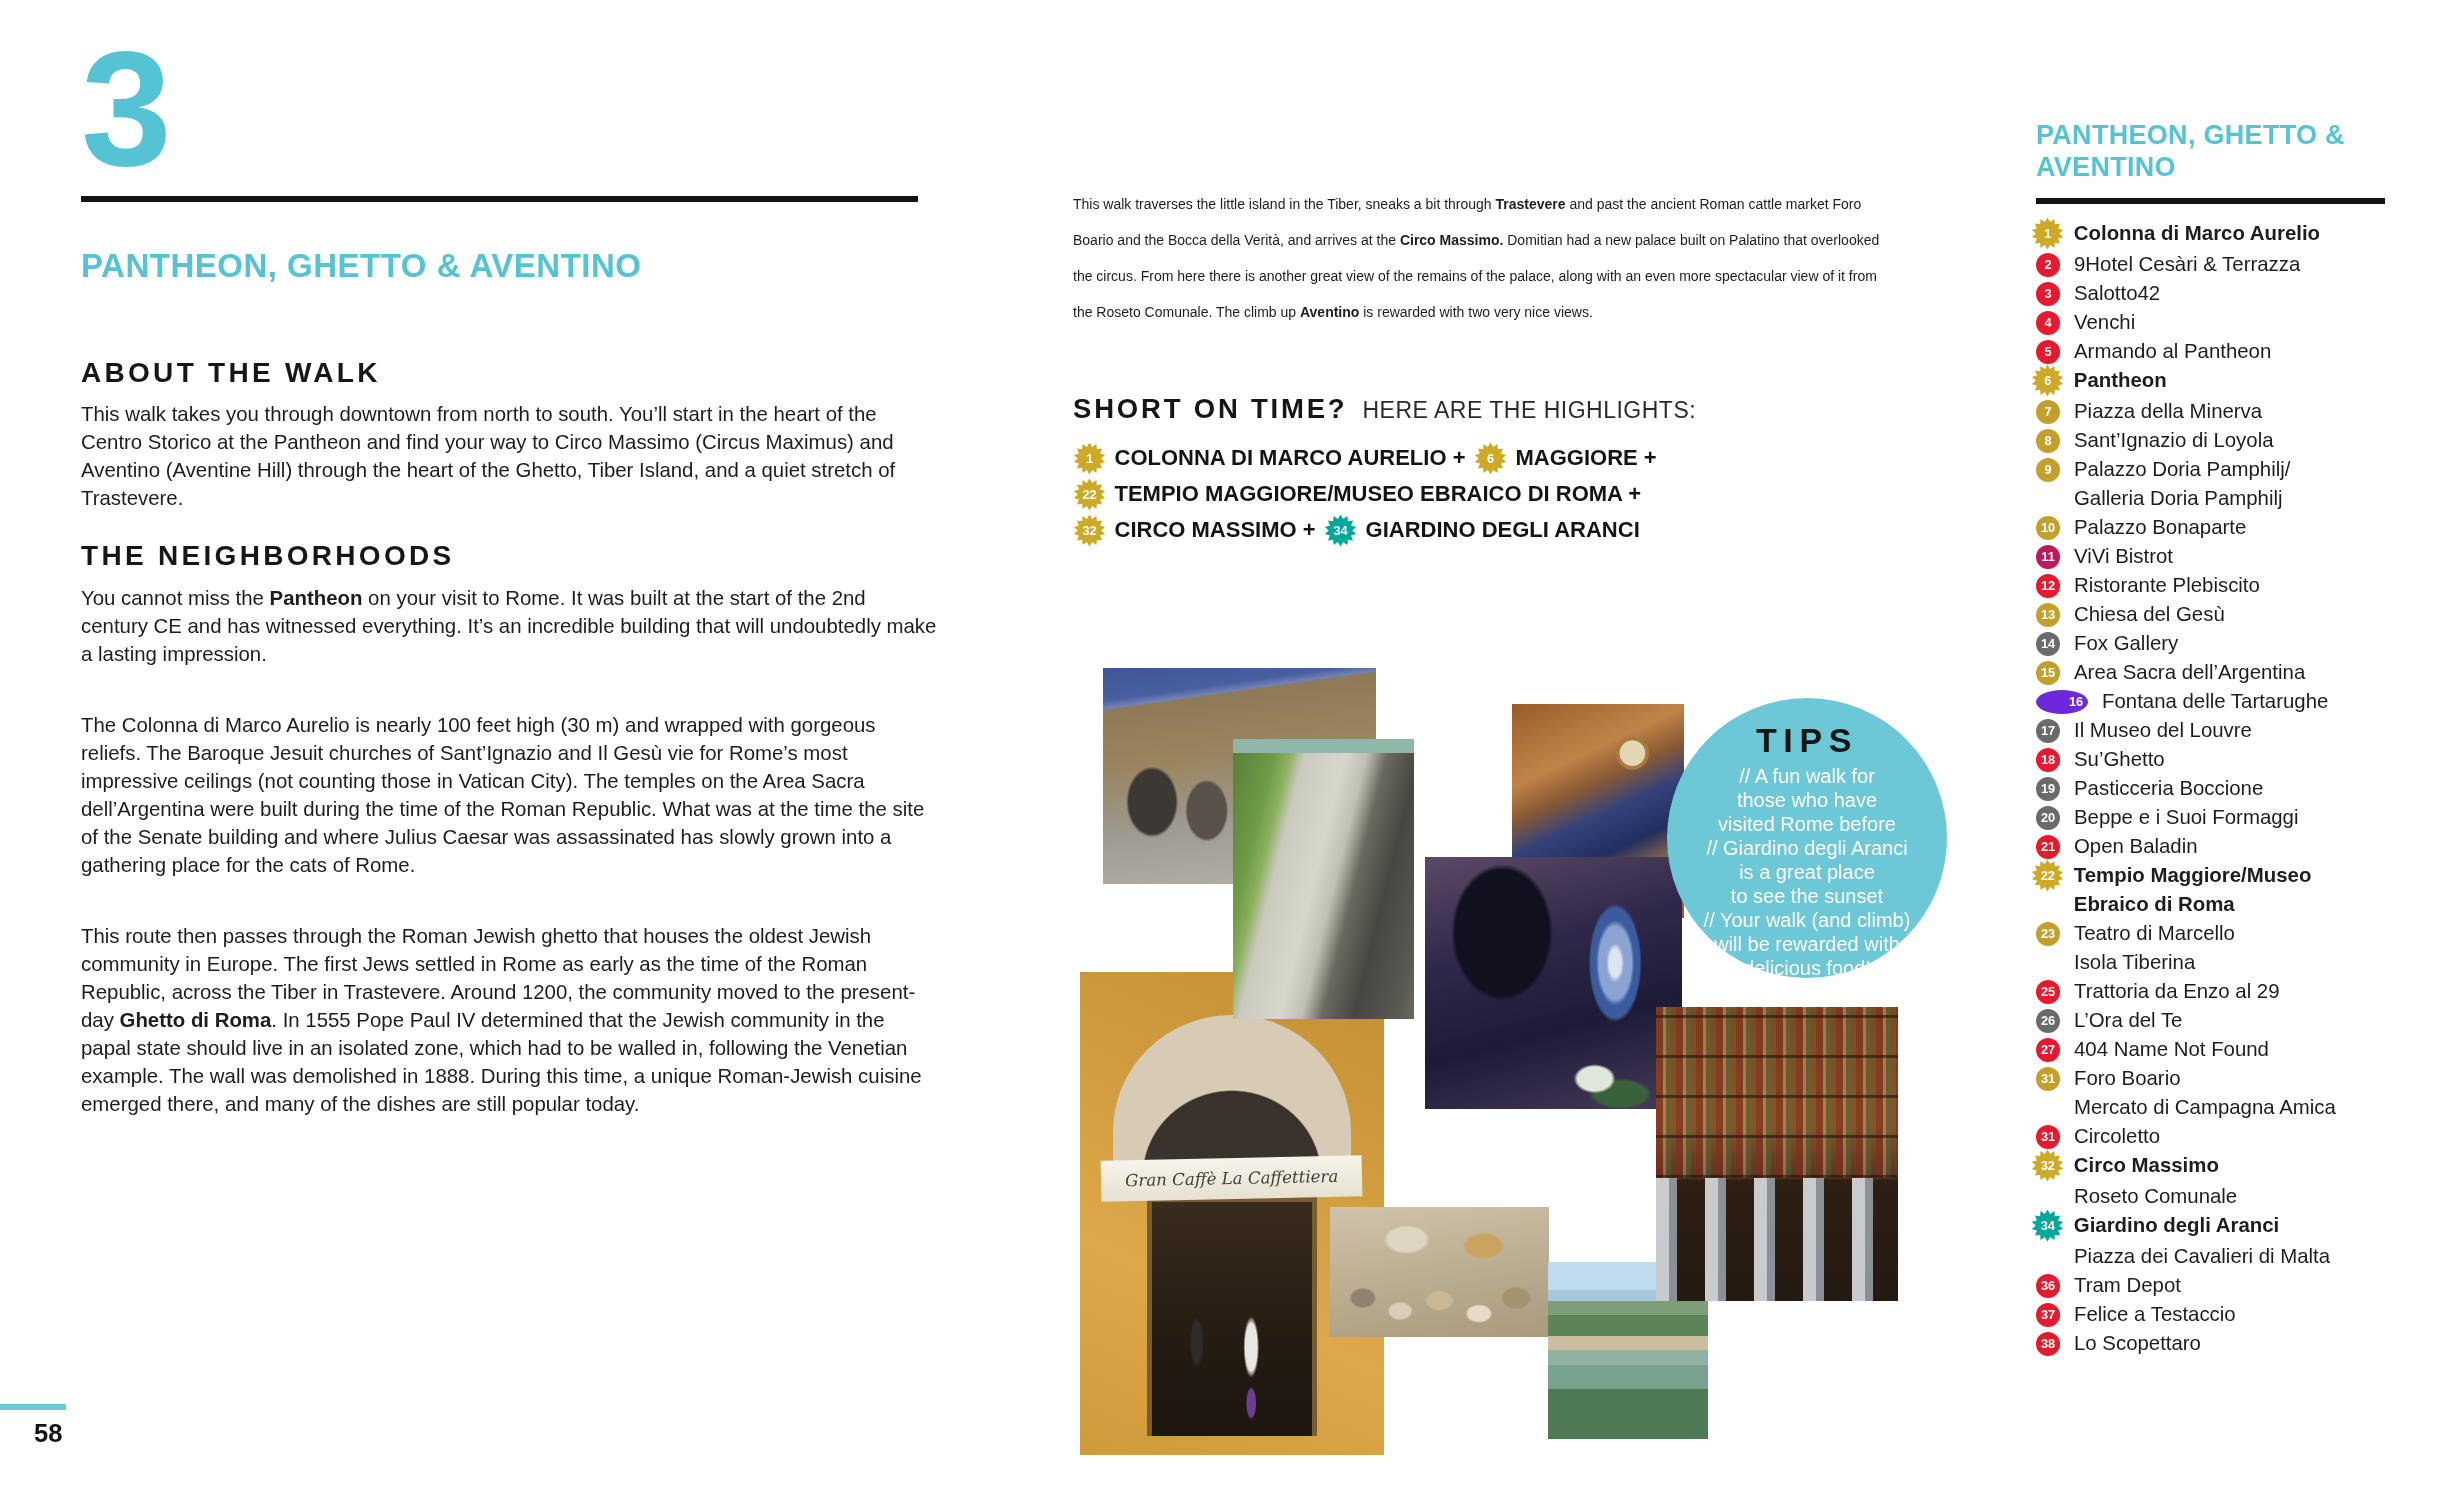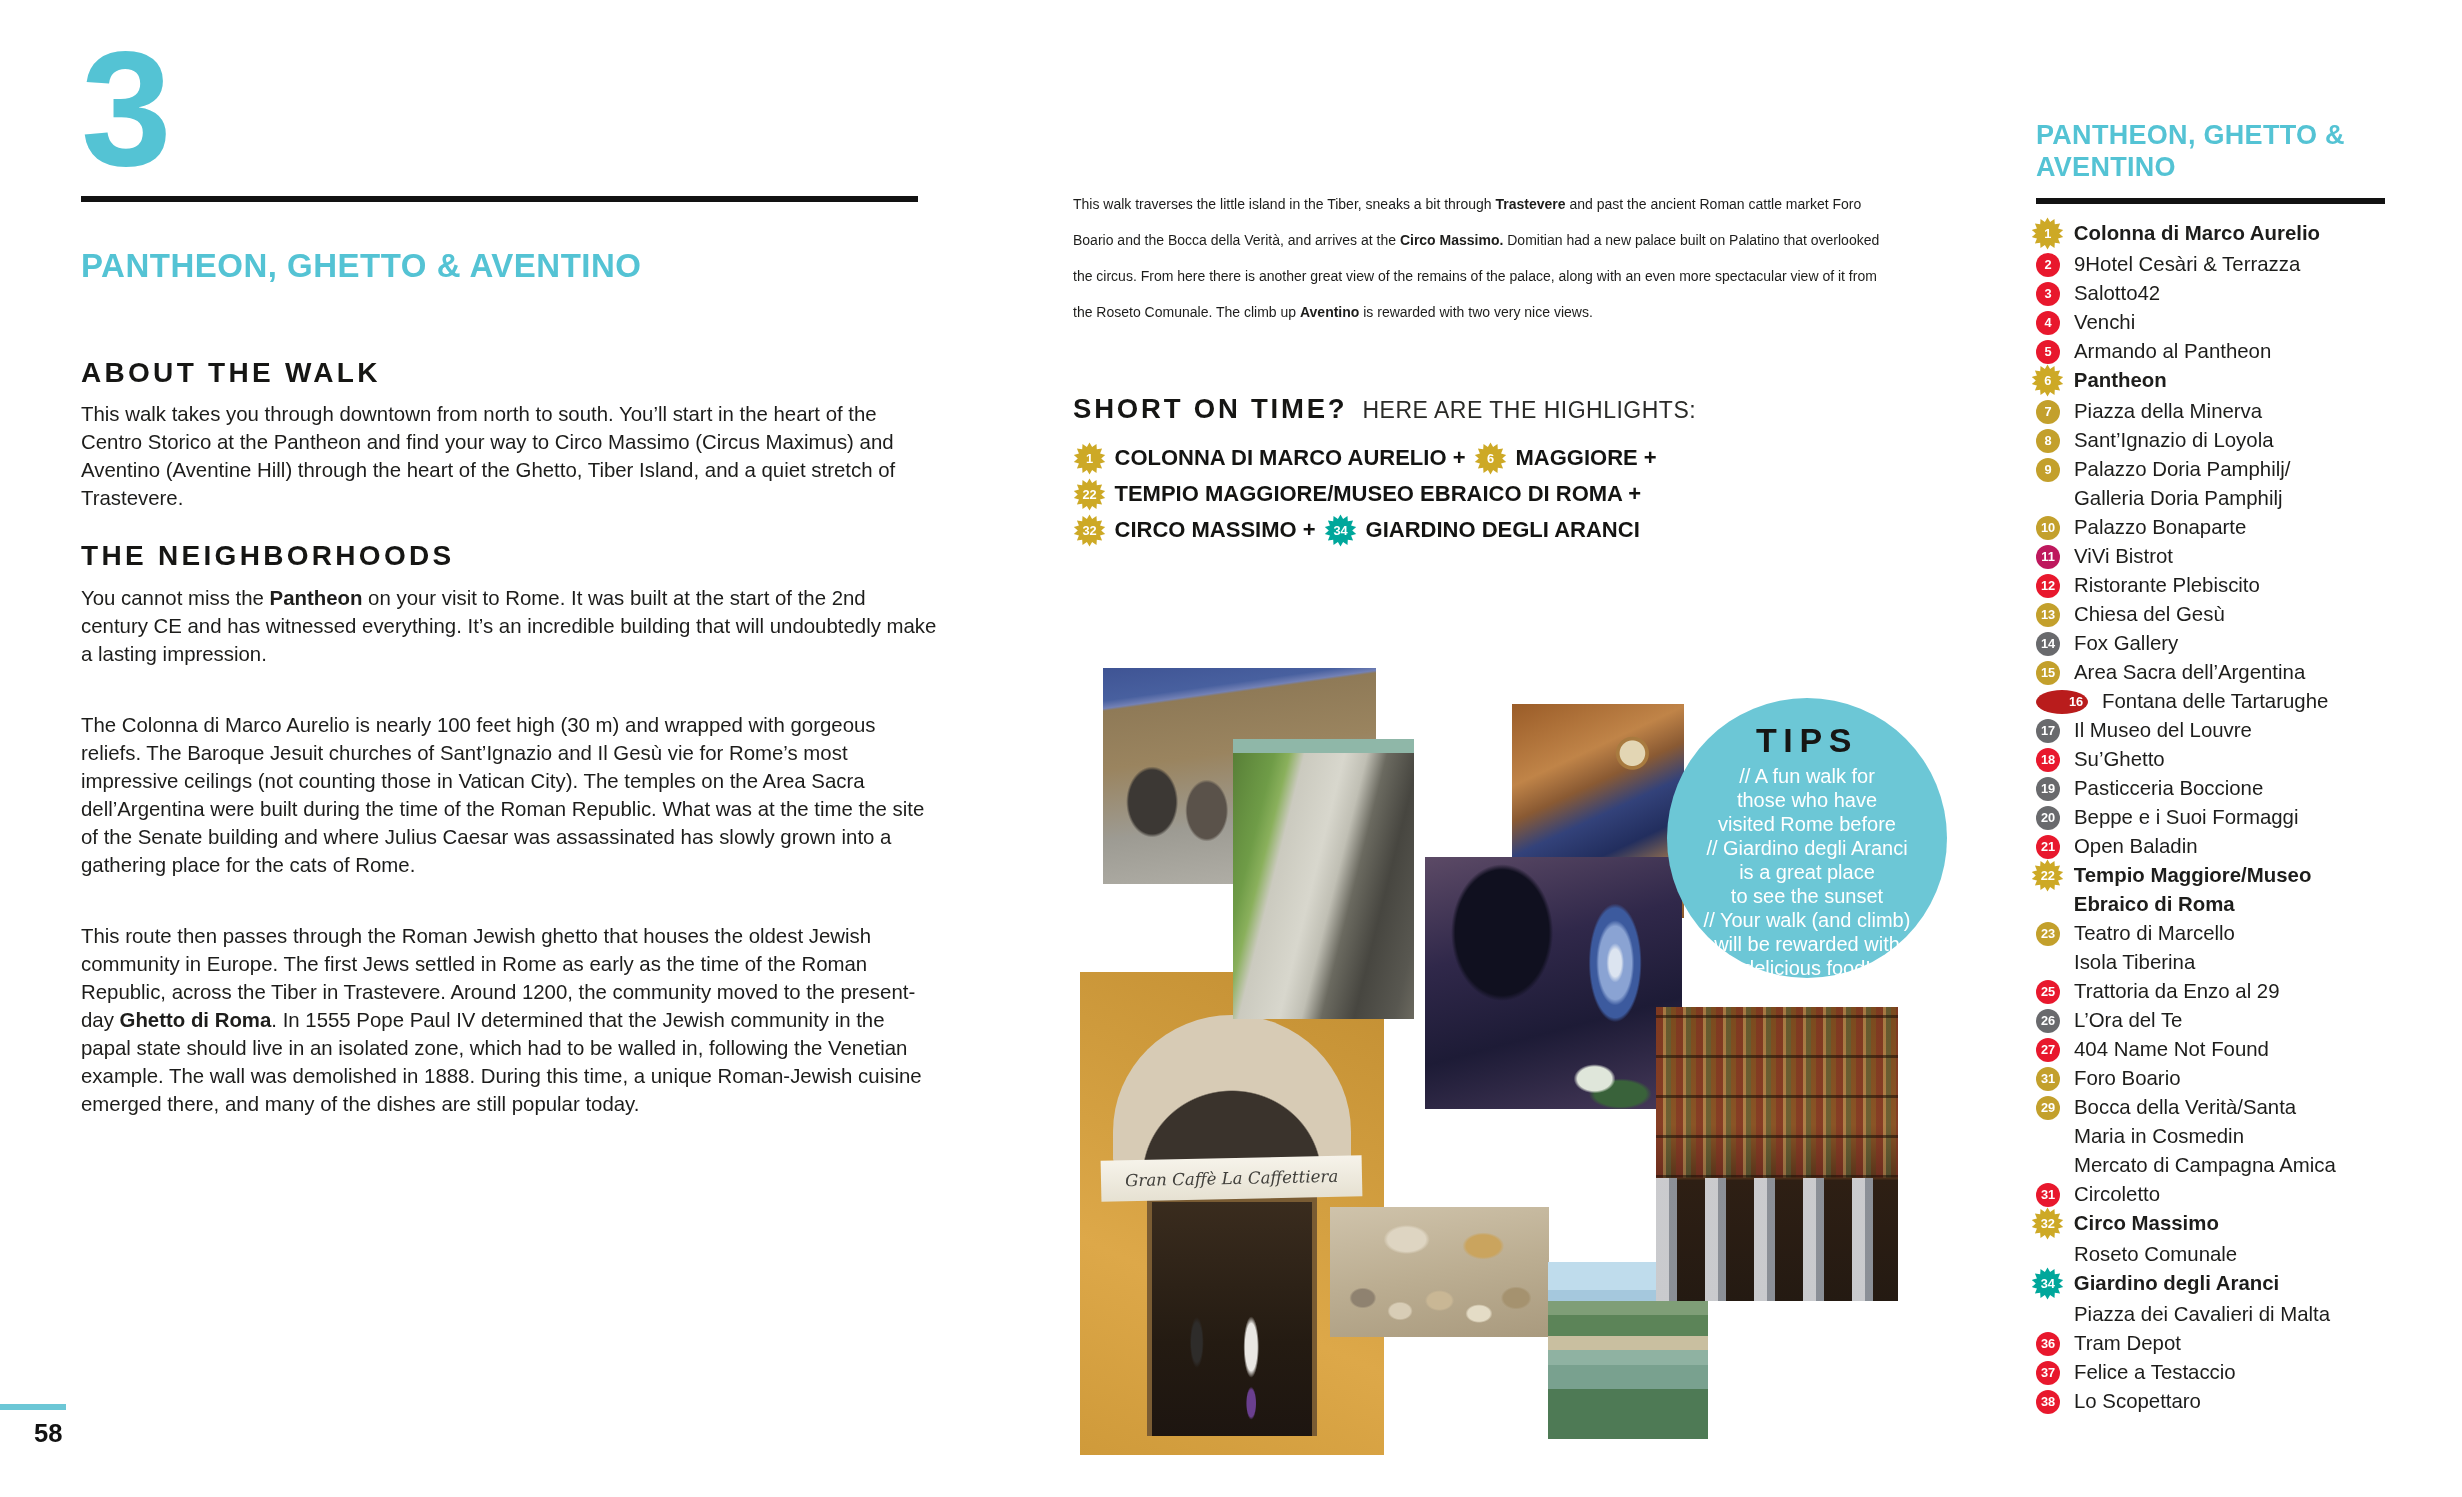--- a/index.html
+++ b/index.html
@@ -285,21 +285,21 @@
       </div>
       <div class="poi-row">
         <span class="badge" style="background: rgb(105, 106, 109);">14</span>
         <span class="poi-label">Fox Gallery</span>
       </div>
       <div class="poi-row">
         <span class="badge" style="background: rgb(195, 160, 44);">15</span>
         <span class="poi-label">Area Sacra dell’Argentina</span>
       </div>
       <div class="poi-row">
-        <span class="badge" style="background: #b91c1c; padding-left: 28px;">16</span>
+        <span class="badge" style="background: #6d28d9; padding-left: 28px;">16</span>
         <span class="poi-label">Fontana delle Tartarughe</span>
       </div>
       <div class="poi-row">
         <span class="badge" style="background: rgb(105, 106, 109);">17</span>
         <span class="poi-label">Il Museo del Louvre</span>
       </div>
       <div class="poi-row">
         <span class="badge" style="background: rgb(232, 24, 45);">18</span>
         <span class="poi-label">Su’Ghetto</span>
       </div>
@@ -343,25 +343,20 @@
       </div>
       <div class="poi-row">
         <span class="badge" style="background: rgb(232, 24, 45);">27</span>
         <span class="poi-label">404 Name Not Found</span>
       </div>
       <div class="poi-row">
         <span class="badge" style="background: rgb(195, 160, 44);">31</span>
         <span class="poi-label">Foro Boario</span>
       </div>
       <div class="poi-row">
-        <span class="badge" style="background: rgb(195, 160, 44);">29</span>
-        <span class="poi-label">Bocca della Verità/Santa
-Maria in Cosmedin</span>
-      </div>
-      <div class="poi-row">
         <span class="badge">30</span>
         <span class="poi-label">Mercato di Campagna Amica</span>
       </div>
       <div class="poi-row">
         <span class="badge" style="background: rgb(232, 24, 45);">31</span>
         <span class="poi-label">Circoletto</span>
       </div>
       <div class="poi-row">
         <span class="star-badge">
           <svg viewBox="0 0 40 40">

